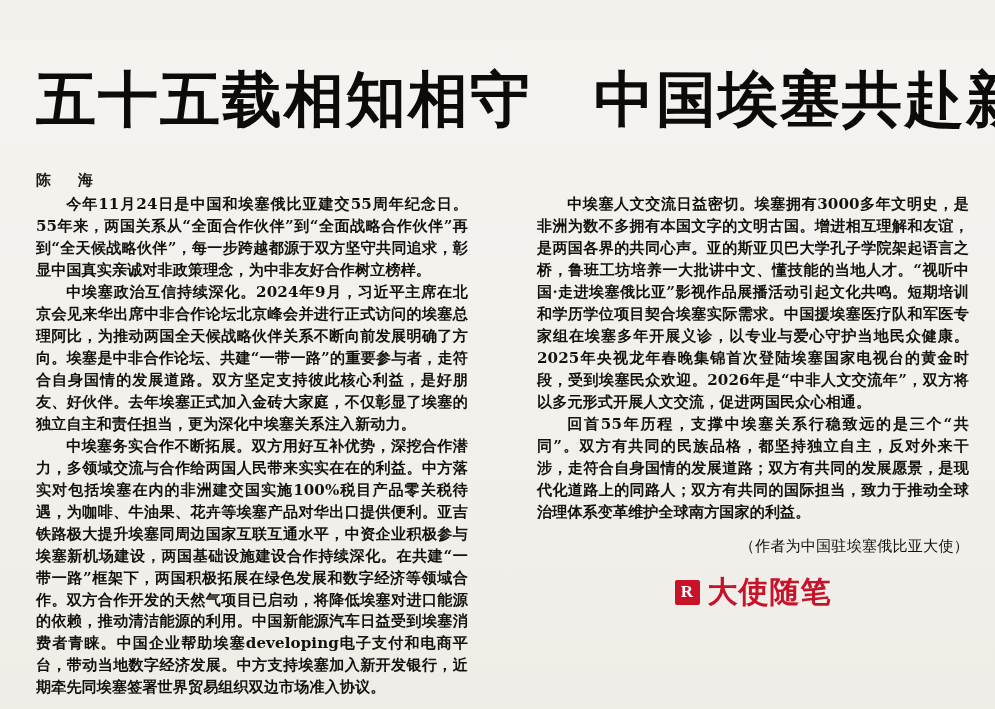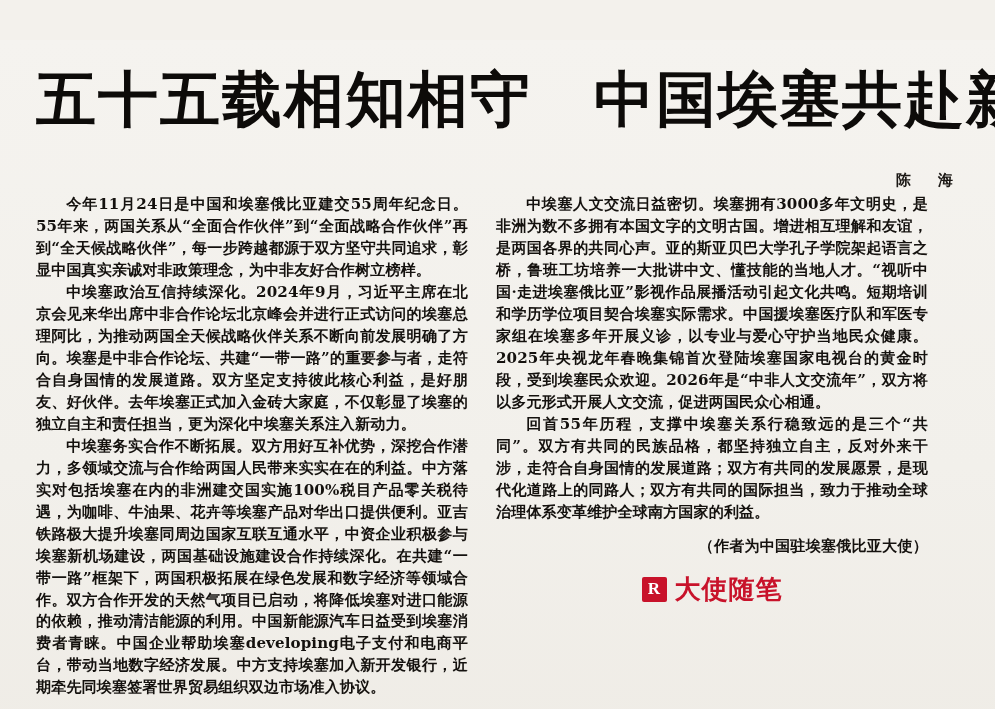--- a/index.html
+++ b/index.html
@@ -27,30 +27,30 @@
     font-family: "DejaVu Serif", "Liberation Serif", serif;
     font-weight: bold;
     font-size: 60px;
     letter-spacing: 2px;
     line-height: 1.05;
     padding-top: 28px;
     color: #0d0b09;
     white-space: pre;
   }
   .byline {
-    text-align: right;
+    text-align: left;
     font-size: 15px;
     letter-spacing: 6px;
     margin-top: 22px;
     color: #1a1714;
     font-weight: bold;
   }
   .columns {
     display: flex;
-    gap: 28px;
+    gap: 69px;
     margin-top: 4px;
     align-items: flex-start;
   }
   .col {
     width: 432px;
     flex: 0 0 432px;
   }
   p.body-par {
     margin: 0;
     font-size: 15.1px;
@@ -59,21 +59,21 @@
     text-indent: 2em;
     font-weight: bold;
     font-family: "DejaVu Serif", "Liberation Serif", serif;
     letter-spacing: 0.1px;
     color: #14110e;
   }
   .signature {
     margin-top: 12px;
     text-align: right;
     font-size: 15.1px;
-    font-weight: bold;
+    font-weight: normal;
     letter-spacing: 0.2px;
   }
   .column-tag {
     margin-top: 16px;
     display: flex;
     justify-content: center;
     align-items: center;
     gap: 8px;
   }
   .tag-badge {
@@ -85,21 +85,21 @@
     background: #c8122a;
     color: #fff;
     font-weight: bold;
     font-size: 17px;
     font-family: "Liberation Serif", serif;
     border-radius: 2px;
   }
   .tag-text {
     color: #c8122a;
     font-weight: bold;
-    font-size: 26px;
+    font-size: 30px;
     letter-spacing: 1px;
     font-family: "DejaVu Serif", "Liberation Serif", serif;
   }
 </style>
 </head>
 <body>
 
 <div class="page">
 
   <h1 class="headline">五十五载相知相守　中国埃塞共赴新程</h1>

